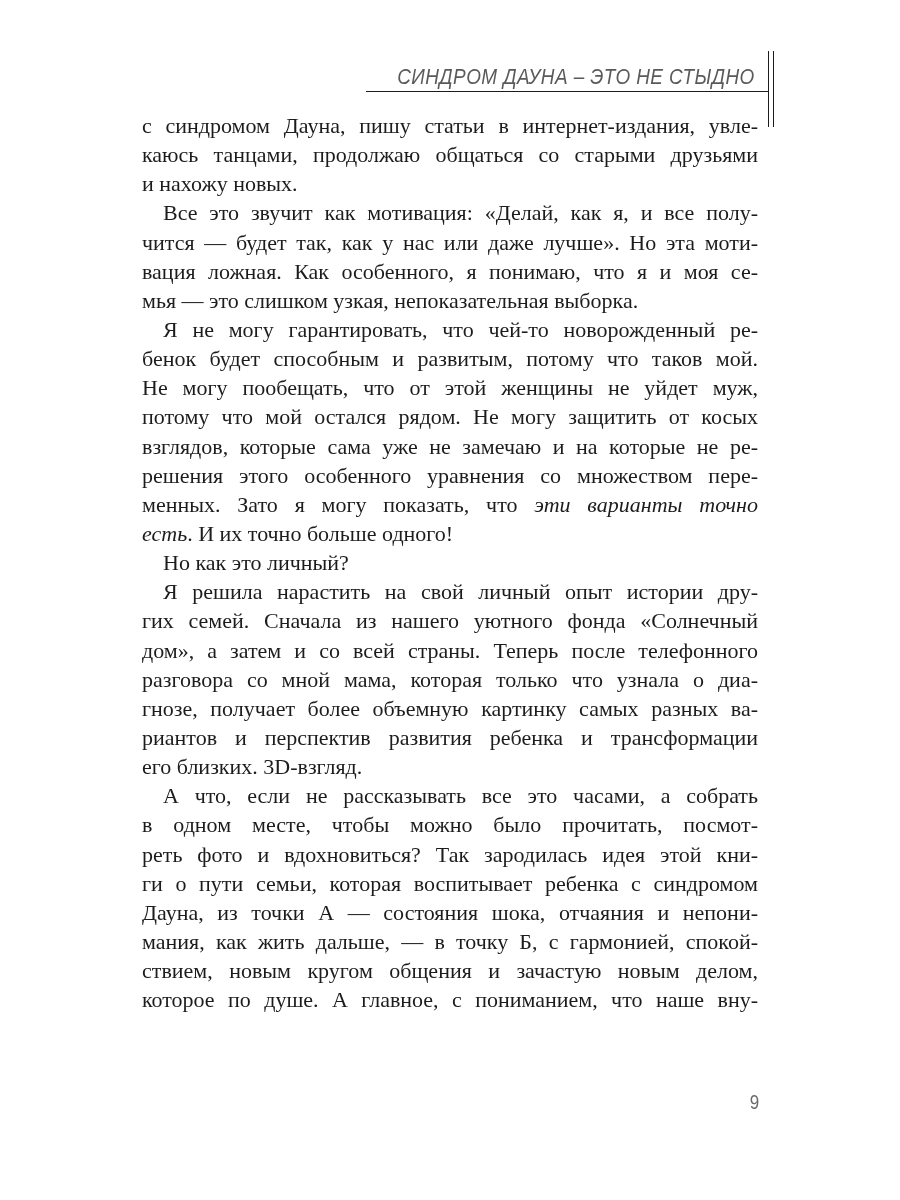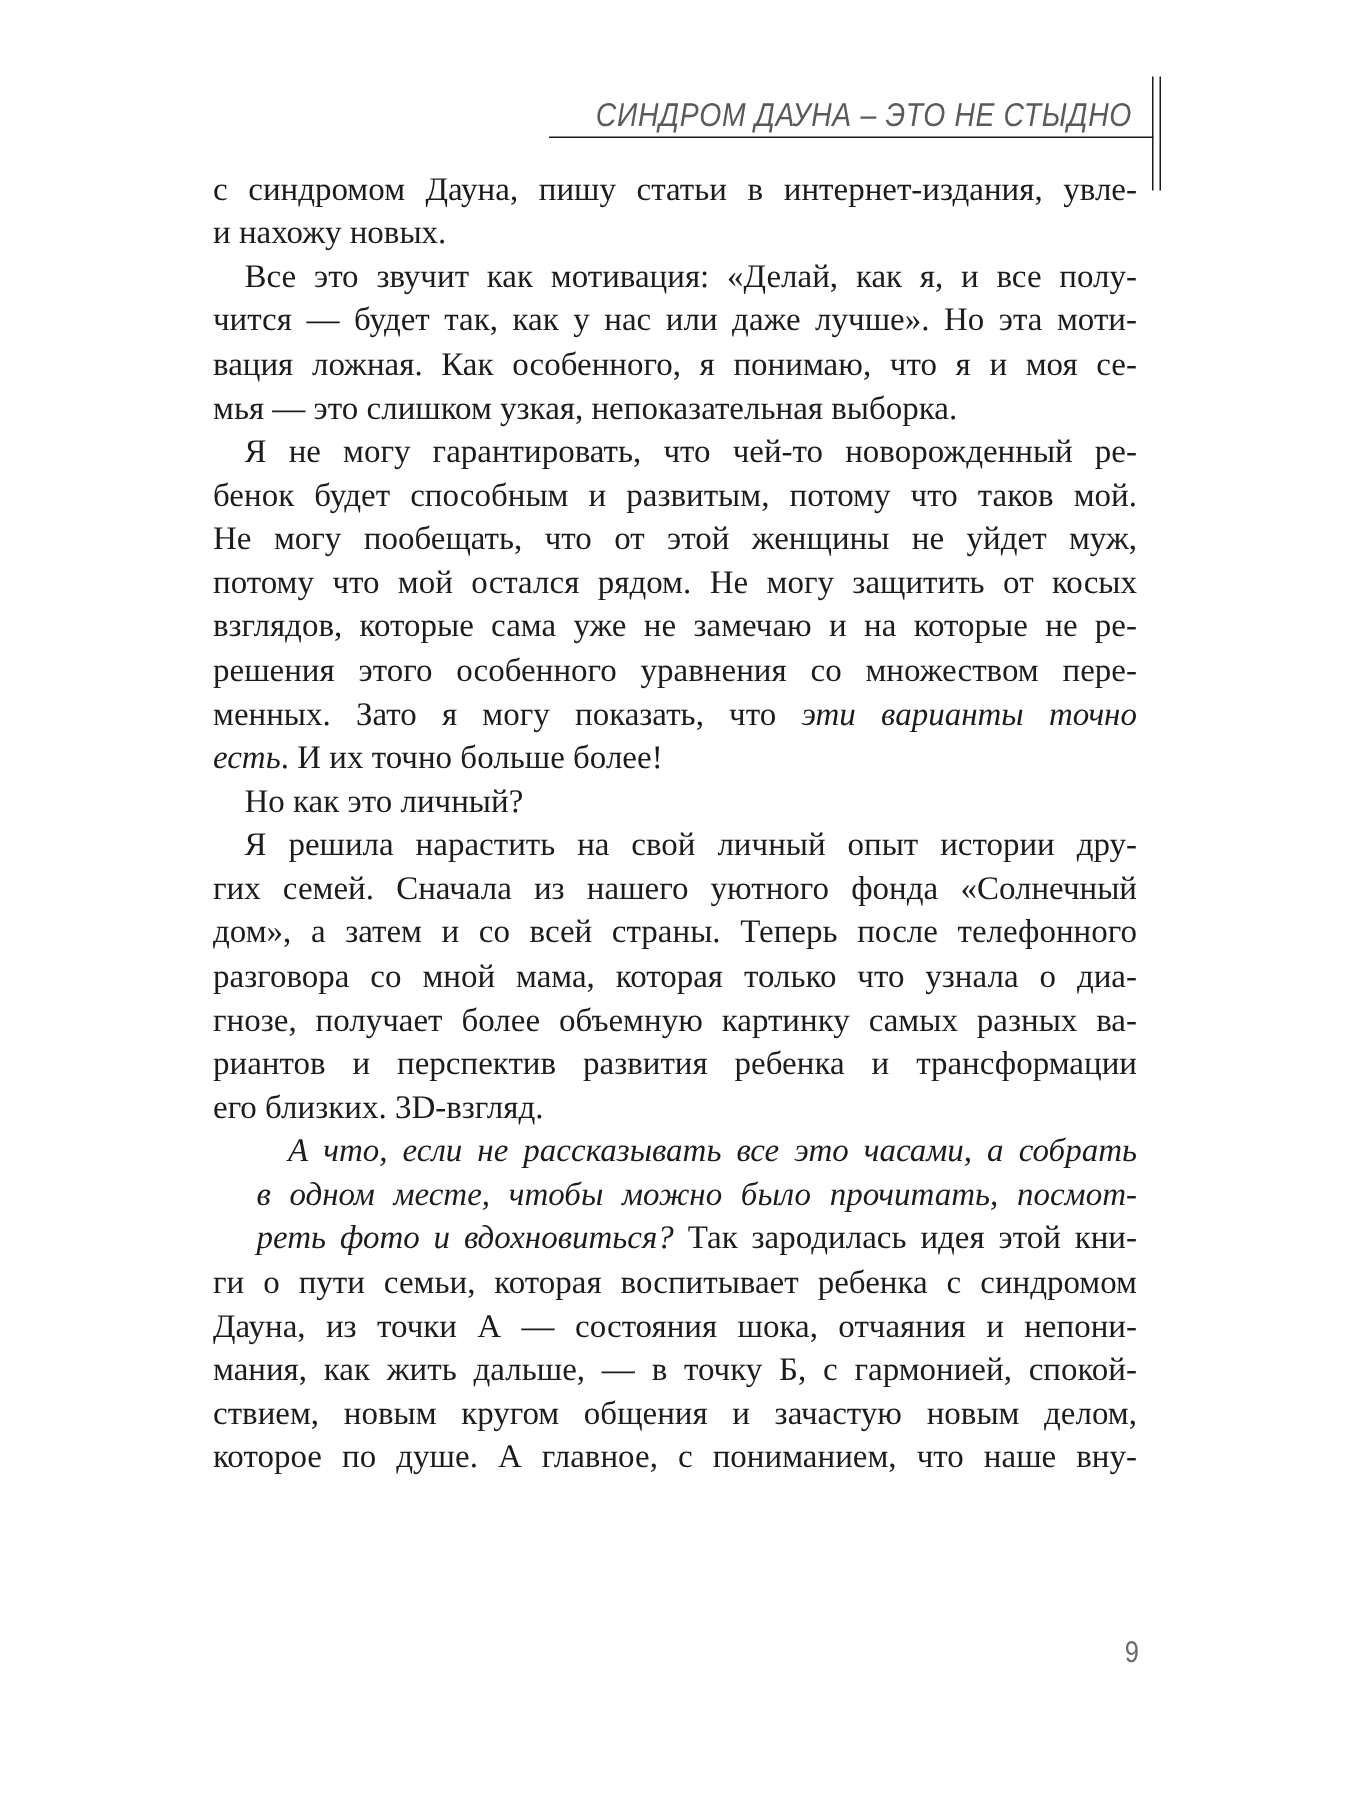--- a/index.html
+++ b/index.html
@@ -75,22 +75,20 @@
       text-align-last: left;
     }
     .line.indent {
       padding-left: 21px;
     }
     .bi {
       font-weight: normal;
       font-style: italic;
     }
     .it {
-      font-style: italic;
-      margin-left: 29px;
     }
     .folio {
       position: absolute;
       left: 749px;
       top: 1091px;
       font-family: "Liberation Sans", "DejaVu Sans", sans-serif;
       font-size: 20px;
       color: #6a6a6a;
       transform: scaleX(0.85);
     }
@@ -101,35 +99,36 @@
 <div class="running-head">
   <span class="running-head-title">СИНДРОМ ДАУНА – ЭТО НЕ СТЫДНО</span>
 </div>
 <div class="head-rule"></div>
 <div class="vbar vbar-1"></div>
 <div class="vbar vbar-2"></div>
 
 <div class="text-block">
 
   <span class="line">с синдромом Дауна, пишу статьи в интернет-издания, увле-</span>
+  <span class="line">каюсь танцами, продолжаю общаться со старыми друзьями</span>
   <span class="line last">и нахожу новых.</span>
 
   <span class="line indent">Все это звучит как мотивация: «Делай, как я, и все полу-</span>
   <span class="line">чится — будет так, как у нас или даже лучше». Но эта моти-</span>
   <span class="line">вация ложная. Как особенного, я понимаю, что я и моя се-</span>
   <span class="line last">мья — это слишком узкая, непоказательная выборка.</span>
 
   <span class="line indent">Я не могу гарантировать, что чей-то новорожденный ре-</span>
   <span class="line">бенок будет способным и развитым, потому что таков мой.</span>
   <span class="line">Не могу пообещать, что от этой женщины не уйдет муж,</span>
   <span class="line">потому что мой остался рядом. Не могу защитить от косых</span>
   <span class="line">взглядов, которые сама уже не замечаю и на которые не ре-</span>
   <span class="line">решения этого особенного уравнения со множеством пере-</span>
   <span class="line"><span>менных. Зато я могу показать, что </span><span class="bi">эти варианты точно</span></span>
-  <span class="line last"><span class="bi">есть</span><span>. И их точно больше более!</span></span>
+  <span class="line last"><span class="bi">есть</span><span>. И их точно больше одного!</span></span>
 
   <span class="line indent last">Но как это личный?</span>
 
   <span class="line indent">Я решила нарастить на свой личный опыт истории дру-</span>
   <span class="line">гих семей. Сначала из нашего уютного фонда «Солнечный</span>
   <span class="line">дом», а затем и со всей страны. Теперь после телефонного</span>
   <span class="line">разговора со мной мама, которая только что узнала о диа-</span>
   <span class="line">гнозе, получает более объемную картинку самых разных ва-</span>
   <span class="line">риантов и перспектив развития ребенка и трансформации</span>
   <span class="line last">его близких. 3D-взгляд.</span>

